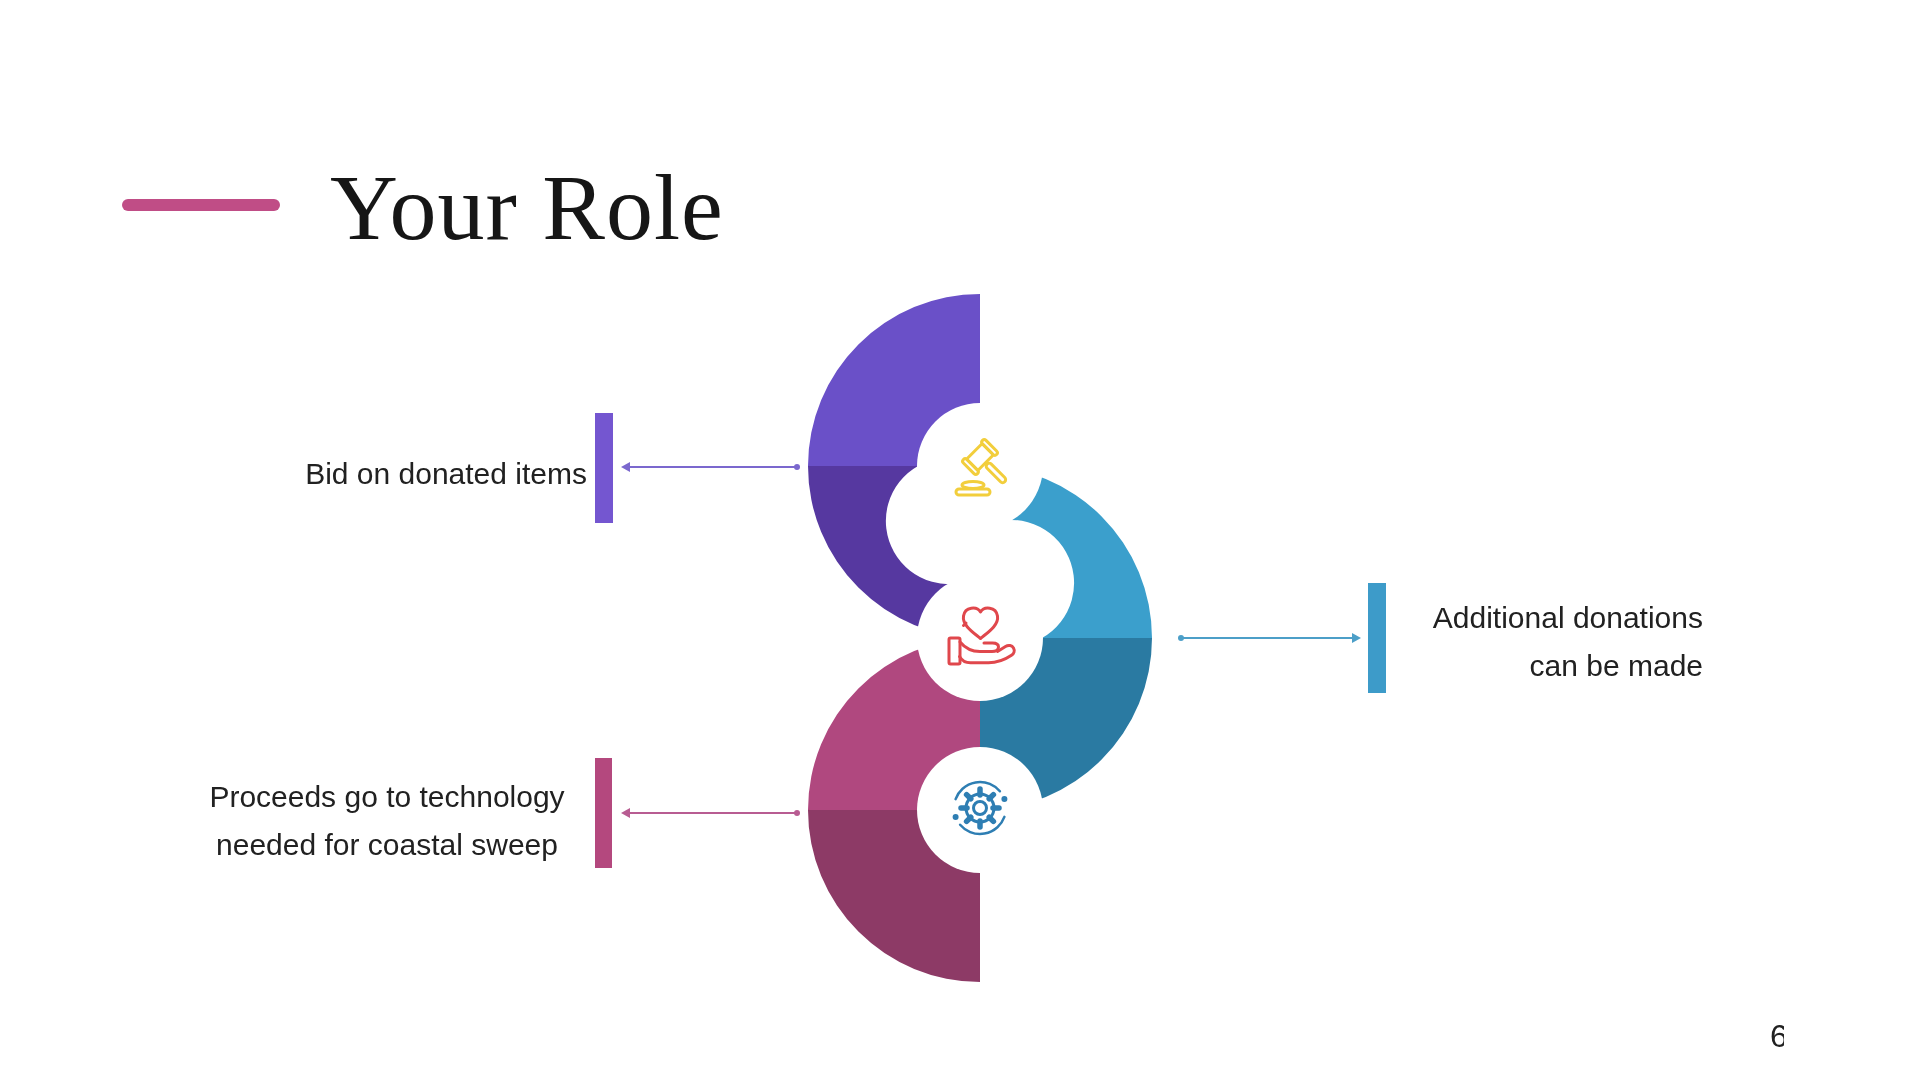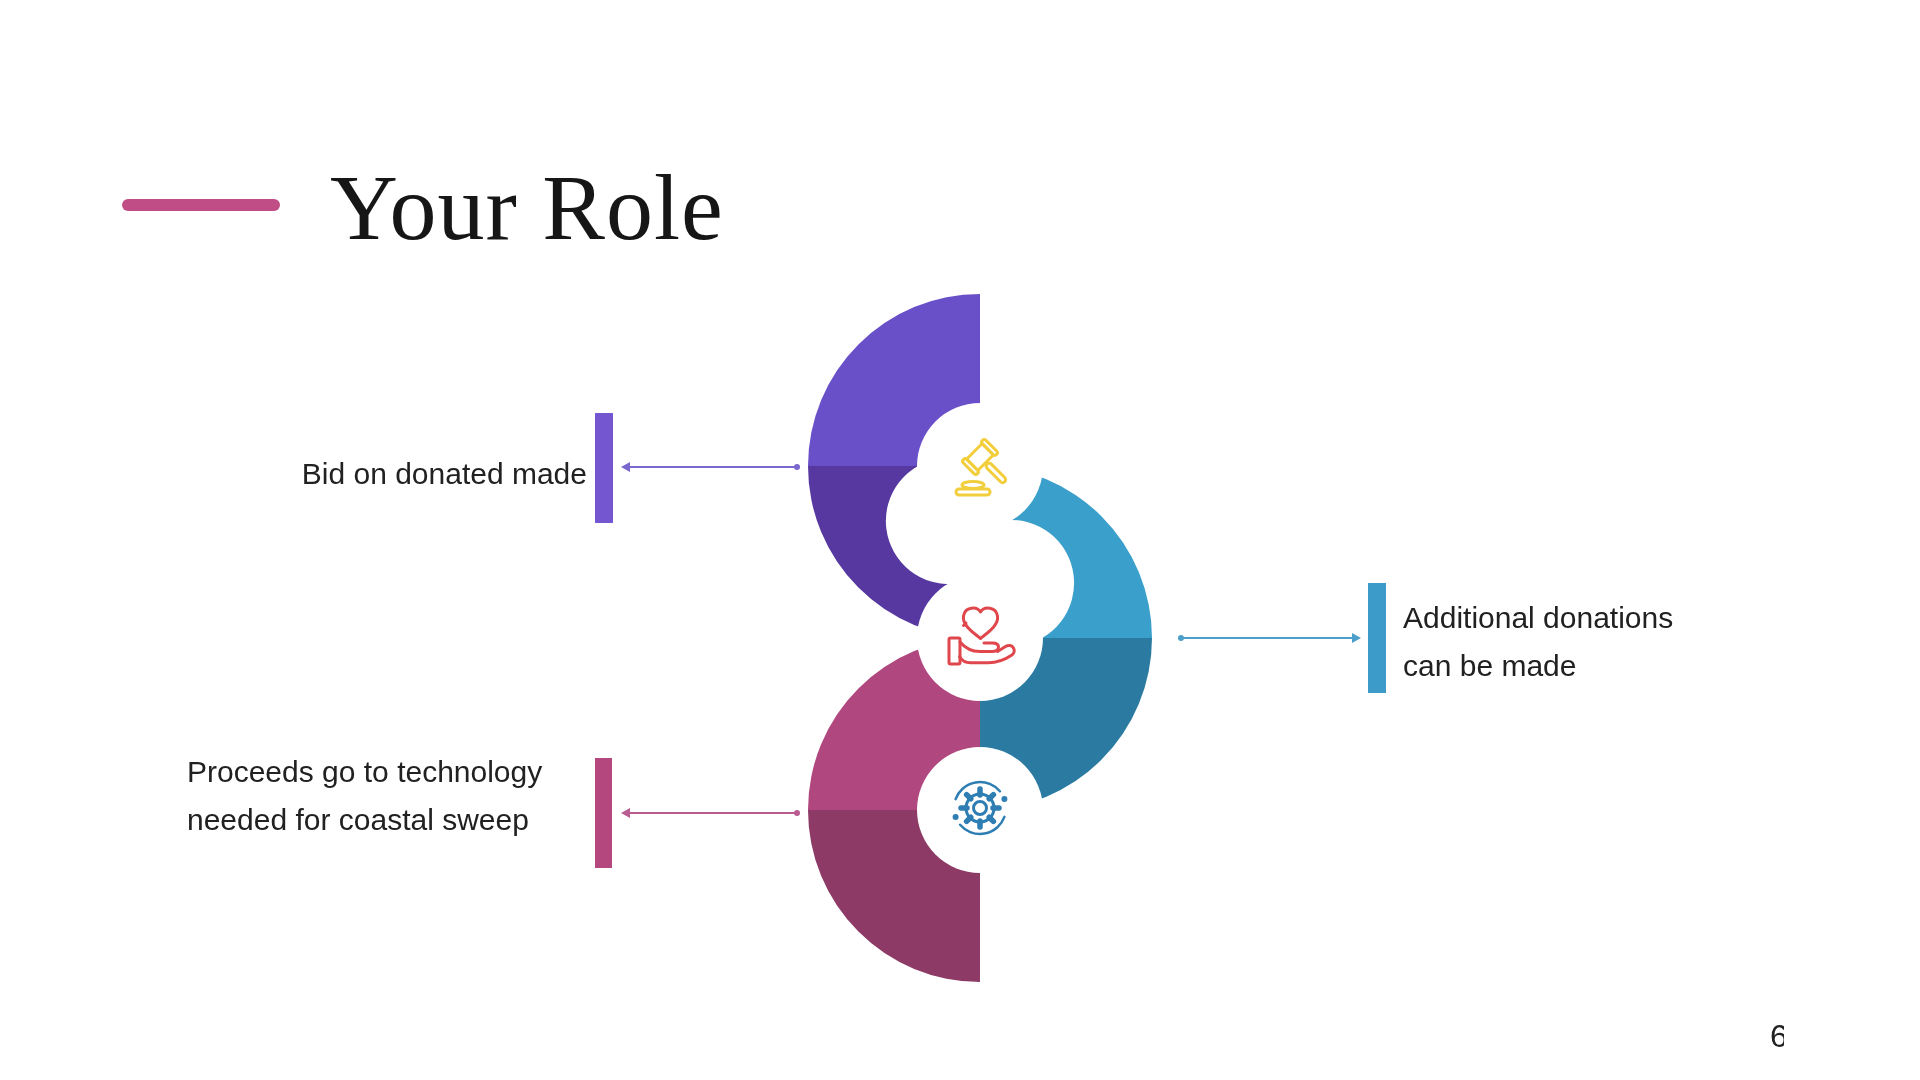--- a/index.html
+++ b/index.html
@@ -14,22 +14,22 @@
   .page-title{
     position:absolute;left:330px;top:160px;margin:0;
     font-family:"Liberation Serif",serif;font-weight:400;
     font-size:94px;line-height:94px;letter-spacing:1px;color:#161616;
   }
   .diagram-svg{position:absolute;left:0;top:0;width:1920px;height:1080px;}
   .label{
     position:absolute;font-size:30px;line-height:48px;color:#212121;
   }
   .label-bid{left:277px;top:452px;width:310px;text-align:right;line-height:44px;}
-  .label-donations{left:1403px;top:594px;width:300px;text-align:left;}
-  .label-proceeds{left:187px;top:748px;width:400px;text-align:left;}
+  .label-donations{left:1403px;top:594px;width:300px;text-align:right;}
+  .label-proceeds{left:187px;top:773px;width:400px;text-align:center;}
   .bar{position:absolute;width:18px;height:110px;}
   .bar-bid{left:595px;top:413px;background:#7456D0;}
   .bar-donations{left:1368px;top:583px;background:#3D9BC9;}
   .bar-proceeds{left:595px;top:758px;width:17px;background:#B4487E;}
   .connector{position:absolute;height:2px;}
   .connector .arrow-w{
     position:absolute;left:-9px;top:-4px;width:0;height:0;
     border-top:5px solid transparent;border-bottom:5px solid transparent;
   }
   .connector .arrow-e{
@@ -105,21 +105,21 @@
       </g>
       <g stroke-width="2.5">
         <path d="M -24.4 -8.9 A 26 26 0 0 1 19.9 -16.7"></path>
         <path d="M 24.4 8.9 A 26 26 0 0 1 -19.9 16.7"></path>
       </g>
       <circle cx="24.4" cy="-8.9" r="3" fill="#2E7EB3" stroke="none"></circle>
       <circle cx="-24.4" cy="8.9" r="3" fill="#2E7EB3" stroke="none"></circle>
     </g>
   </svg>
 
-  <div class="label label-bid">Bid on donated made</div>
+  <div class="label label-bid">Bid on donated items</div>
   <span class="bar bar-bid"></span>
   <div class="connector conn-bid">
     <span class="arrow-w"></span>
     <span class="dot"></span>
   </div>
 
   <div class="label label-donations">Additional donations can be made</div>
   <span class="bar bar-donations"></span>
   <div class="connector conn-donations">
     <span class="dot"></span>

